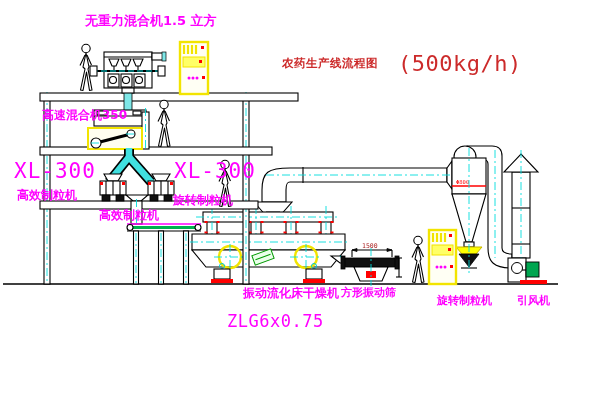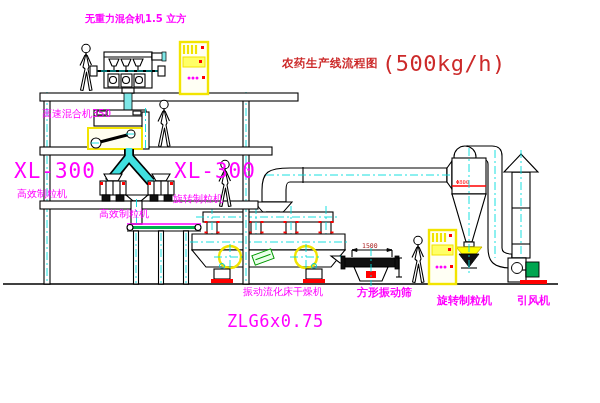--- a/index.html
+++ b/index.html
@@ -1,25 +1,25 @@
 <!DOCTYPE html>
 <html><head>
 <meta charset="utf-8">
 <style>
   html,body{margin:0;padding:0;background:#fff;}
   #canvas{position:relative;width:600px;height:403px;background:#ffffff;overflow:hidden;
           font-family:"DejaVu Sans",sans-serif;}
   #canvas svg{position:absolute;left:0;top:0;}
   .lbl{position:absolute;color:#ff00ff;white-space:nowrap;line-height:1;}
-  .zh-s{font-size:10px;font-weight:bold;letter-spacing:0px;}
-  .zh-m{font-size:10px;font-weight:normal;}
+  .zh-s{font-size:13px;font-weight:bold;letter-spacing:0px;}
+  .zh-m{font-size:12px;font-weight:bold;}
   .zh-b{font-size:11px;font-weight:bold;}
   .model{font-family:"DejaVu Sans Mono",monospace;font-weight:normal;font-size:21px;letter-spacing:1px;}
   .model-s{font-family:"DejaVu Sans Mono",monospace;font-weight:normal;font-size:17px;letter-spacing:0.5px;}
-  #title{position:absolute;left:282px;top:48px;height:30px;display:flex;align-items:center;gap:4px;color:#cc2a2a;}
+  #title{position:absolute;left:282px;top:48px;height:30px;display:flex;align-items:center;gap:20px;color:#cc2a2a;}
   #title .t-zh{font-size:11.5px;font-weight:bold;letter-spacing:0.5px;}
   #title .t-cap{font-family:"DejaVu Sans Mono",monospace;font-size:22px;font-weight:normal;letter-spacing:0.5px;}
   
   .k{stroke:#000;fill:none;stroke-width:1.1;}
   .kf{stroke:#000;fill:#fff;stroke-width:1.1;}
   .kd{stroke:#000;fill:#111;stroke-width:0.8;}
   .cl{stroke:#00dcdc;fill:none;stroke-width:0.9;stroke-dasharray:8 3 2 3;}
   .yel{stroke:#f2e400;fill:none;stroke-width:2.2;}
   .rd{fill:#ff0000;stroke:none;}
   .cyf{fill:#7ee7e7;stroke:#000;stroke-width:0.8;}
@@ -339,18 +339,18 @@
 <div class="lbl zh-m" style="left:17px;top:189px;text-align:right;">高效制粒机</div>
 
 <div class="lbl model" style="left:174px;top:161px;">XL-300</div>
 <div class="lbl zh-m" style="left:173px;top:194px;">旋转制粒机</div>
 
 <div class="lbl zh-m" style="left:99px;top:209px;">高效制粒机</div>
 
 <div class="lbl zh-m" style="left:243px;top:287px;">振动流化床干燥机</div>
 <div class="lbl model-s" style="left:227px;top:313px;">ZLG6x0.75</div>
 
-<div class="lbl zh-b" style="left:357px;top:287px;">方形振动筛</div>
+<div class="lbl zh-b" style="left:341px;top:287px;">方形振动筛</div>
 
 <div class="lbl zh-b" style="left:437px;top:295px;">旋转制粒机</div>
 <div class="lbl zh-b" style="left:517px;top:295px;">引风机</div>
 
 </div>
 
 </body></html>

